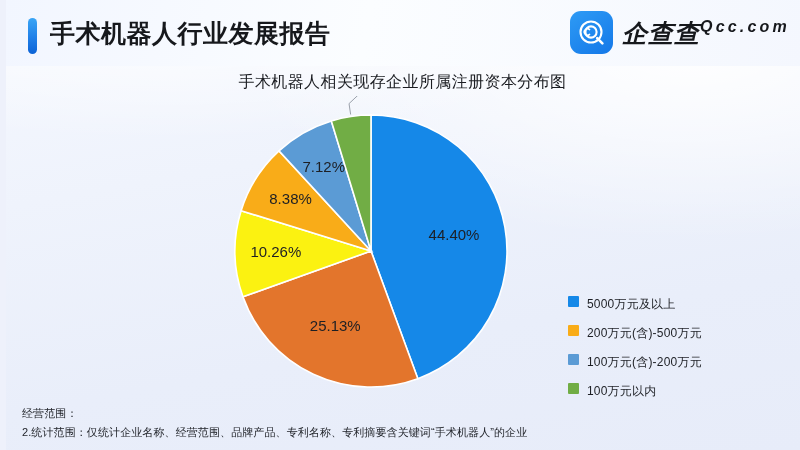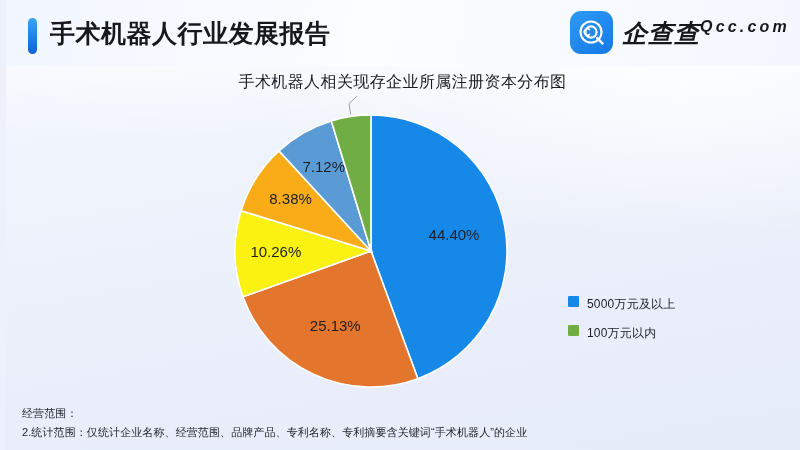--- a/index.html
+++ b/index.html
@@ -205,20 +205,28 @@
           <text class="slice-label" x="139.94" y="-13.14">4.71%</text>
         </g>
     </svg>
 
     <div id="legend">
         <div class="legend-item">
           <span class="legend-swatch" style="background: rgb(21, 136, 232);"></span>
           <span class="legend-label">5000万元及以上</span>
         </div>
         <div class="legend-item">
+          <span class="legend-swatch" style="background: rgb(249, 172, 24);"></span>
+          <span class="legend-label">200万元(含)-500万元</span>
+        </div>
+        <div class="legend-item">
+          <span class="legend-swatch" style="background: rgb(91, 155, 213);"></span>
+          <span class="legend-label">100万元(含)-200万元</span>
+        </div>
+        <div class="legend-item">
           <span class="legend-swatch" style="background: rgb(113, 173, 69);"></span>
           <span class="legend-label">100万元以内</span>
         </div>
       </div>
   </div>
 
   <div id="footer">
     <div class="footer-line">经营范围：</div>
     <div class="footer-line">2.统计范围：仅统计企业名称、经营范围、品牌产品、专利名称、专利摘要含关键词“手术机器人”的企业</div>
   </div>

